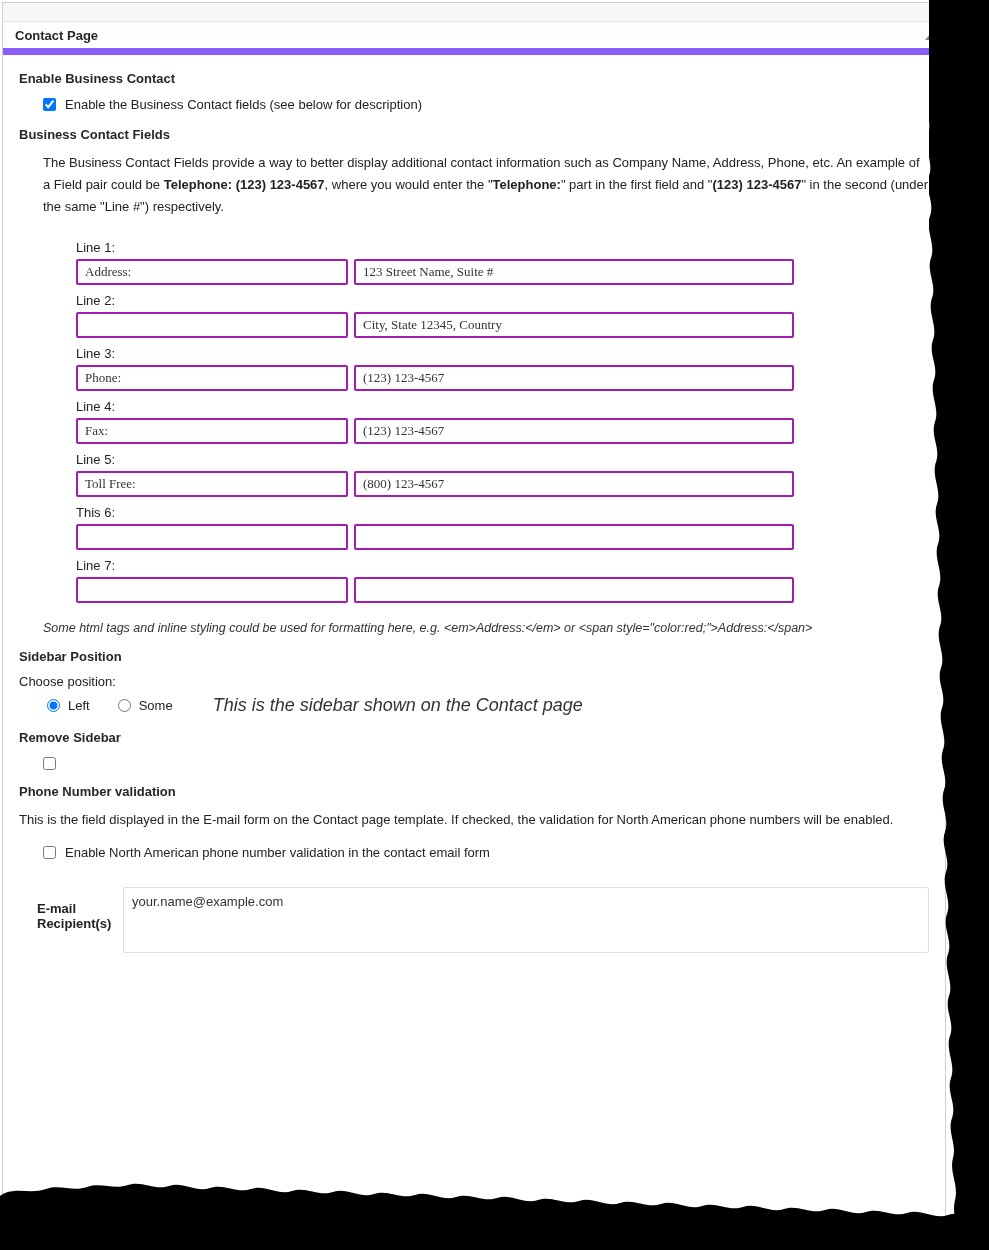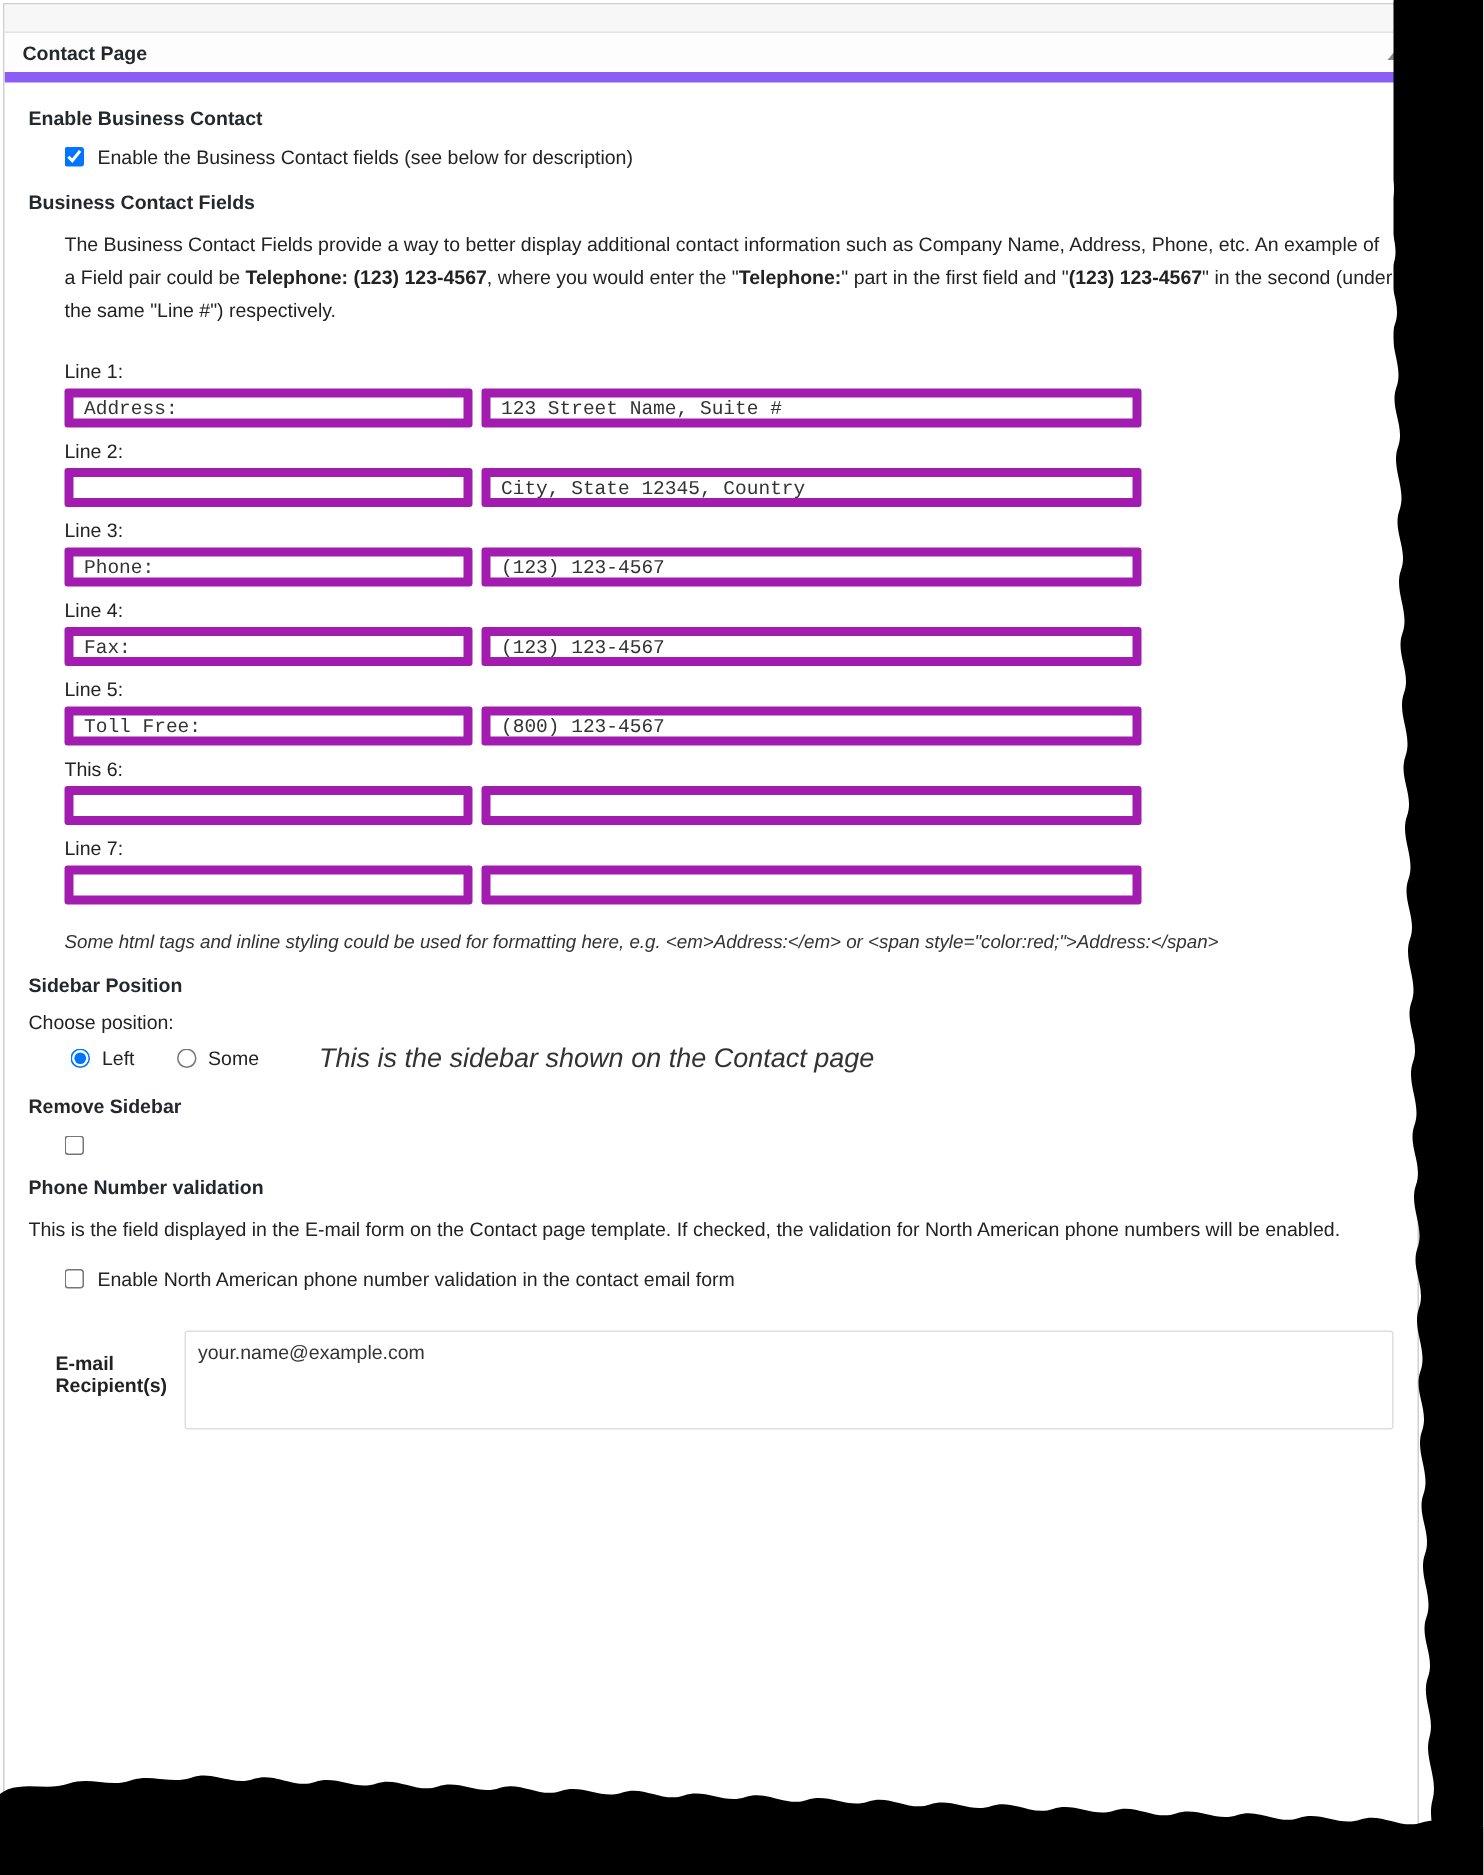--- a/index.html
+++ b/index.html
@@ -94,36 +94,36 @@
     margin: 8px 0 0 24px;
     line-height: 22px;
     font-size: 13px;
     max-width: 900px;
   }
   p.desc b { font-weight: bold; }
 
   .lines {
     margin: 22px 0 0 24px;
   }
-  .line-group { margin-bottom: 8px; }
+  .line-group { margin-bottom: 8px; margin-left: 33px; }
   .line-label {
     font-size: 13px;
     color: #222;
     margin-bottom: 4px;
   }
   .line-inputs {
     display: flex;
     gap: 6px;
   }
   .line-inputs input {
     height: 26px;
     box-sizing: border-box;
-    border: 6px solid #a21caf;
+    border: 2px solid #a21caf;
     background: #ffffff;
-    font-family: Liberation Mono, monospace;
+    font-family: Liberation Serif, serif;
     font-size: 13px;
     color: #333;
     padding: 0 7px;
     border-radius: 2px;
   }
   .inp-left { width: 272px; }
   .inp-right { width: 440px; }
 
   p.note-italic {
     margin: 18px 0 0 24px;

